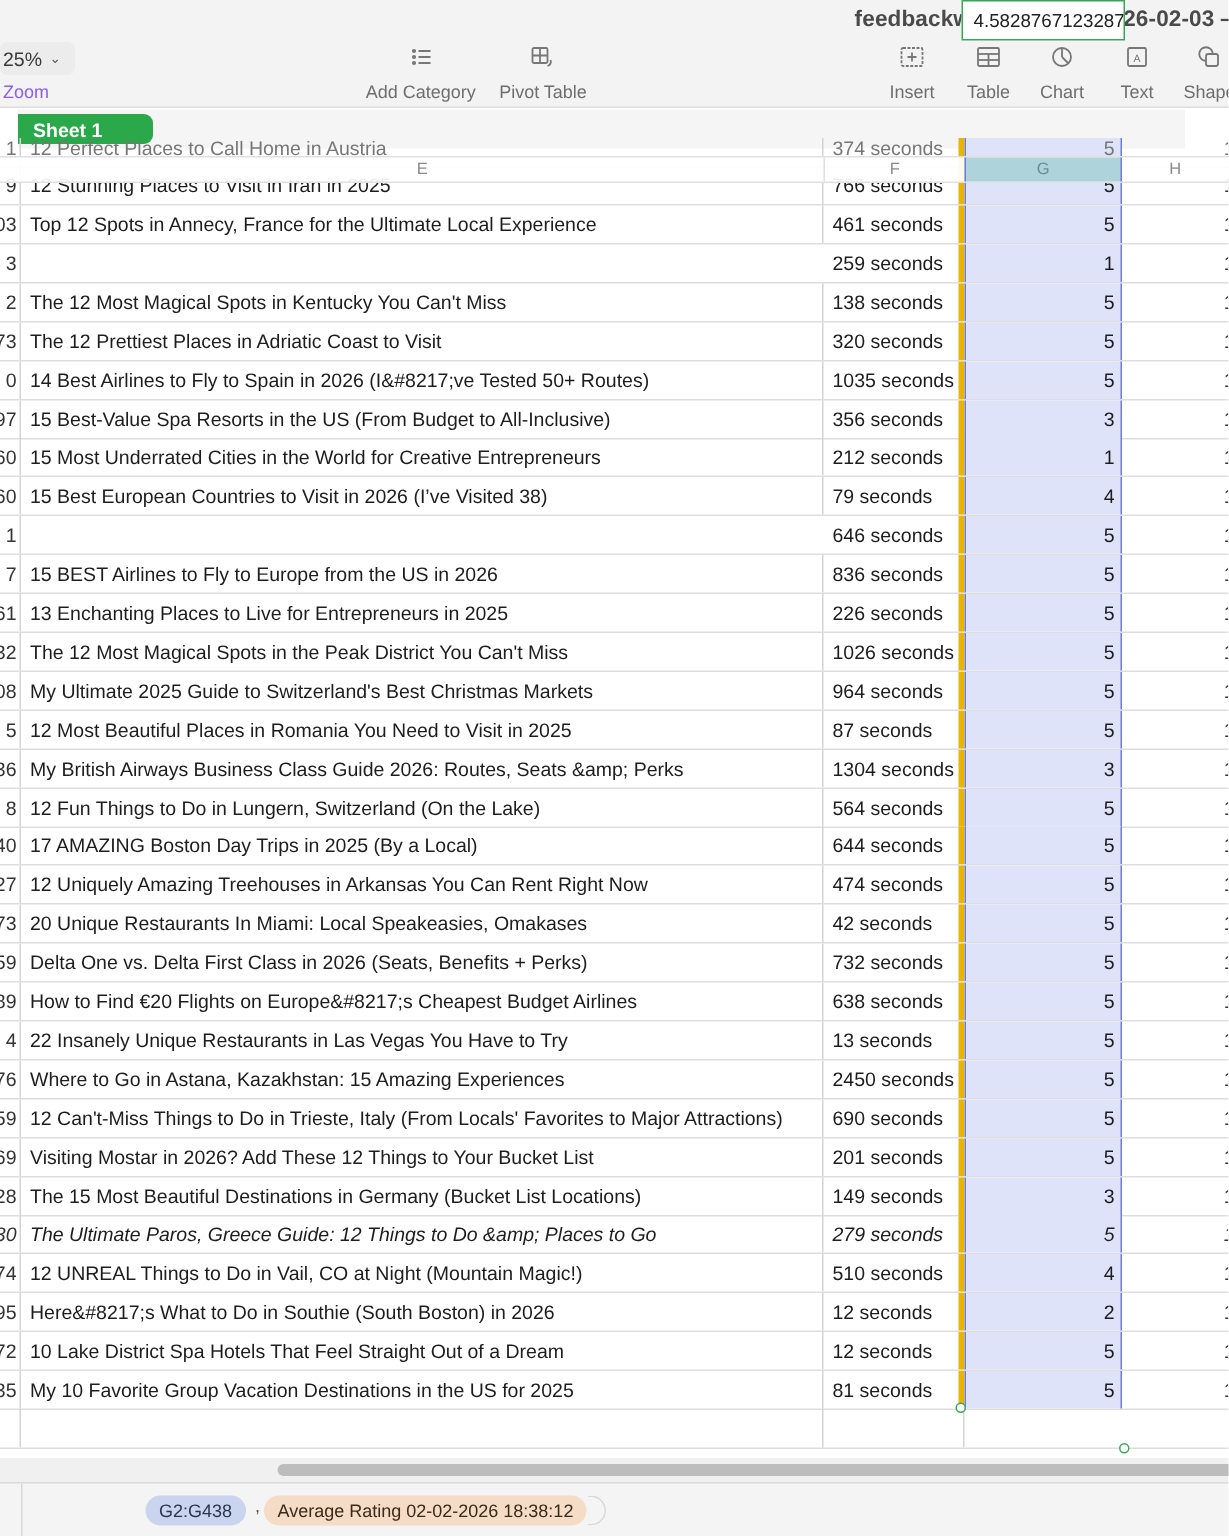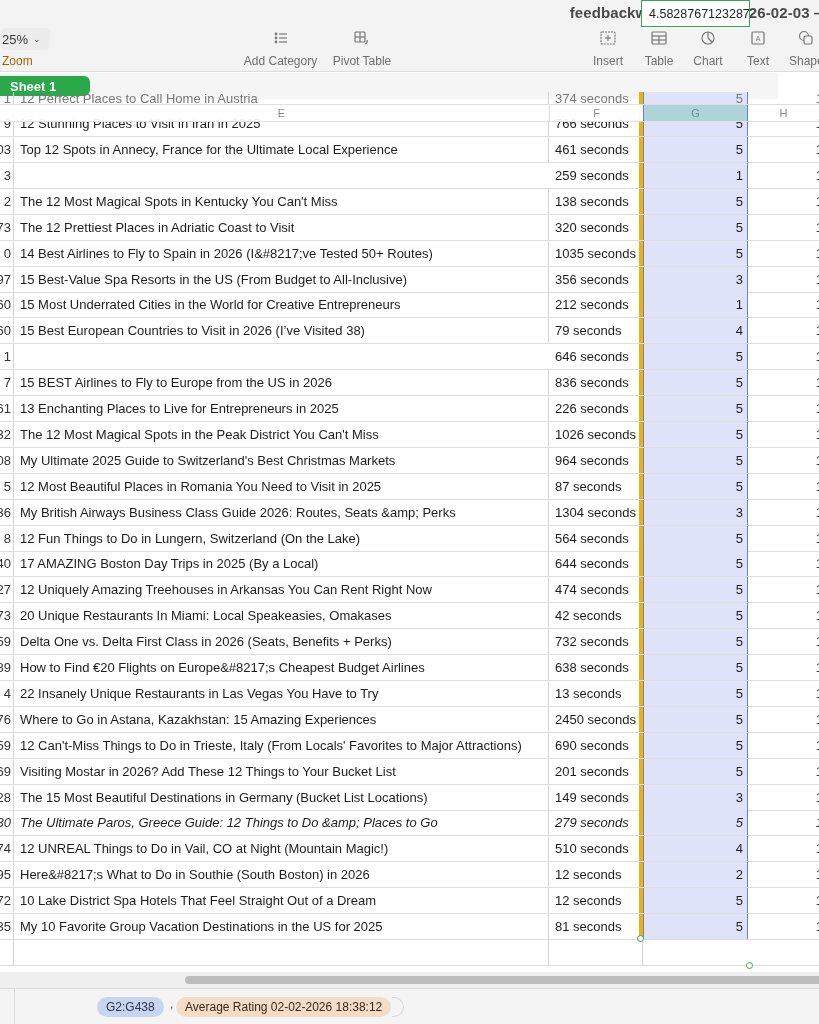--- a/index.html
+++ b/index.html
@@ -15,30 +15,30 @@
     position: absolute; top: 4px; right: -10px;
     font-size: 15px; font-weight: bold; color: #4a4a4a; letter-spacing: 0.1px;
     white-space: nowrap;
   }
   .zoom-control {
     position: absolute; left: 0; top: 28px; width: 50px; height: 22px;
     background: #ececec; border-radius: 5px;
     font-size: 13px; color: #3a3a3a; display: flex; align-items: center; padding-left: 2px;
   }
   .zoom-control .chev { font-size: 9px; margin-left: 5px; color: #555; }
-  .zoom-label { position: absolute; left: 2px; top: 54px; font-size: 12px; color: #a16207; }
+  .zoom-label { position: absolute; left: 2px; top: 54px; font-size: 12px; color: #8b5cf6; }
 
   .tool { position: absolute; top: 30px; text-align: center; }
   .tool .ico { display: block; height: 20px; margin: 0 auto; color: #6f6f6f; }
   .tool .lbl { display: block; font-size: 12px; color: #6e6e6e; margin-top: 4px; white-space: nowrap; }
   .tool svg { stroke: #777; fill: none; stroke-width: 1.2; }
 
   
   .sheet-bar {
-    position: absolute; left: 0; top: 73px; width: 778px; height: 26px;
+    position: absolute; left: 12px; top: 73px; width: 778px; height: 26px;
     background: #f5f5f5;
   }
   .sheet-tab {
     position: absolute; left: 0; top: 3px; width: 90px; height: 20px;
     background: #2aa84a; border-radius: 0 6px 6px 0;
     color: #ffffff; font-size: 13px; font-weight: bold;
     display: flex; align-items: center; padding-left: 10px;
   }
 
   

